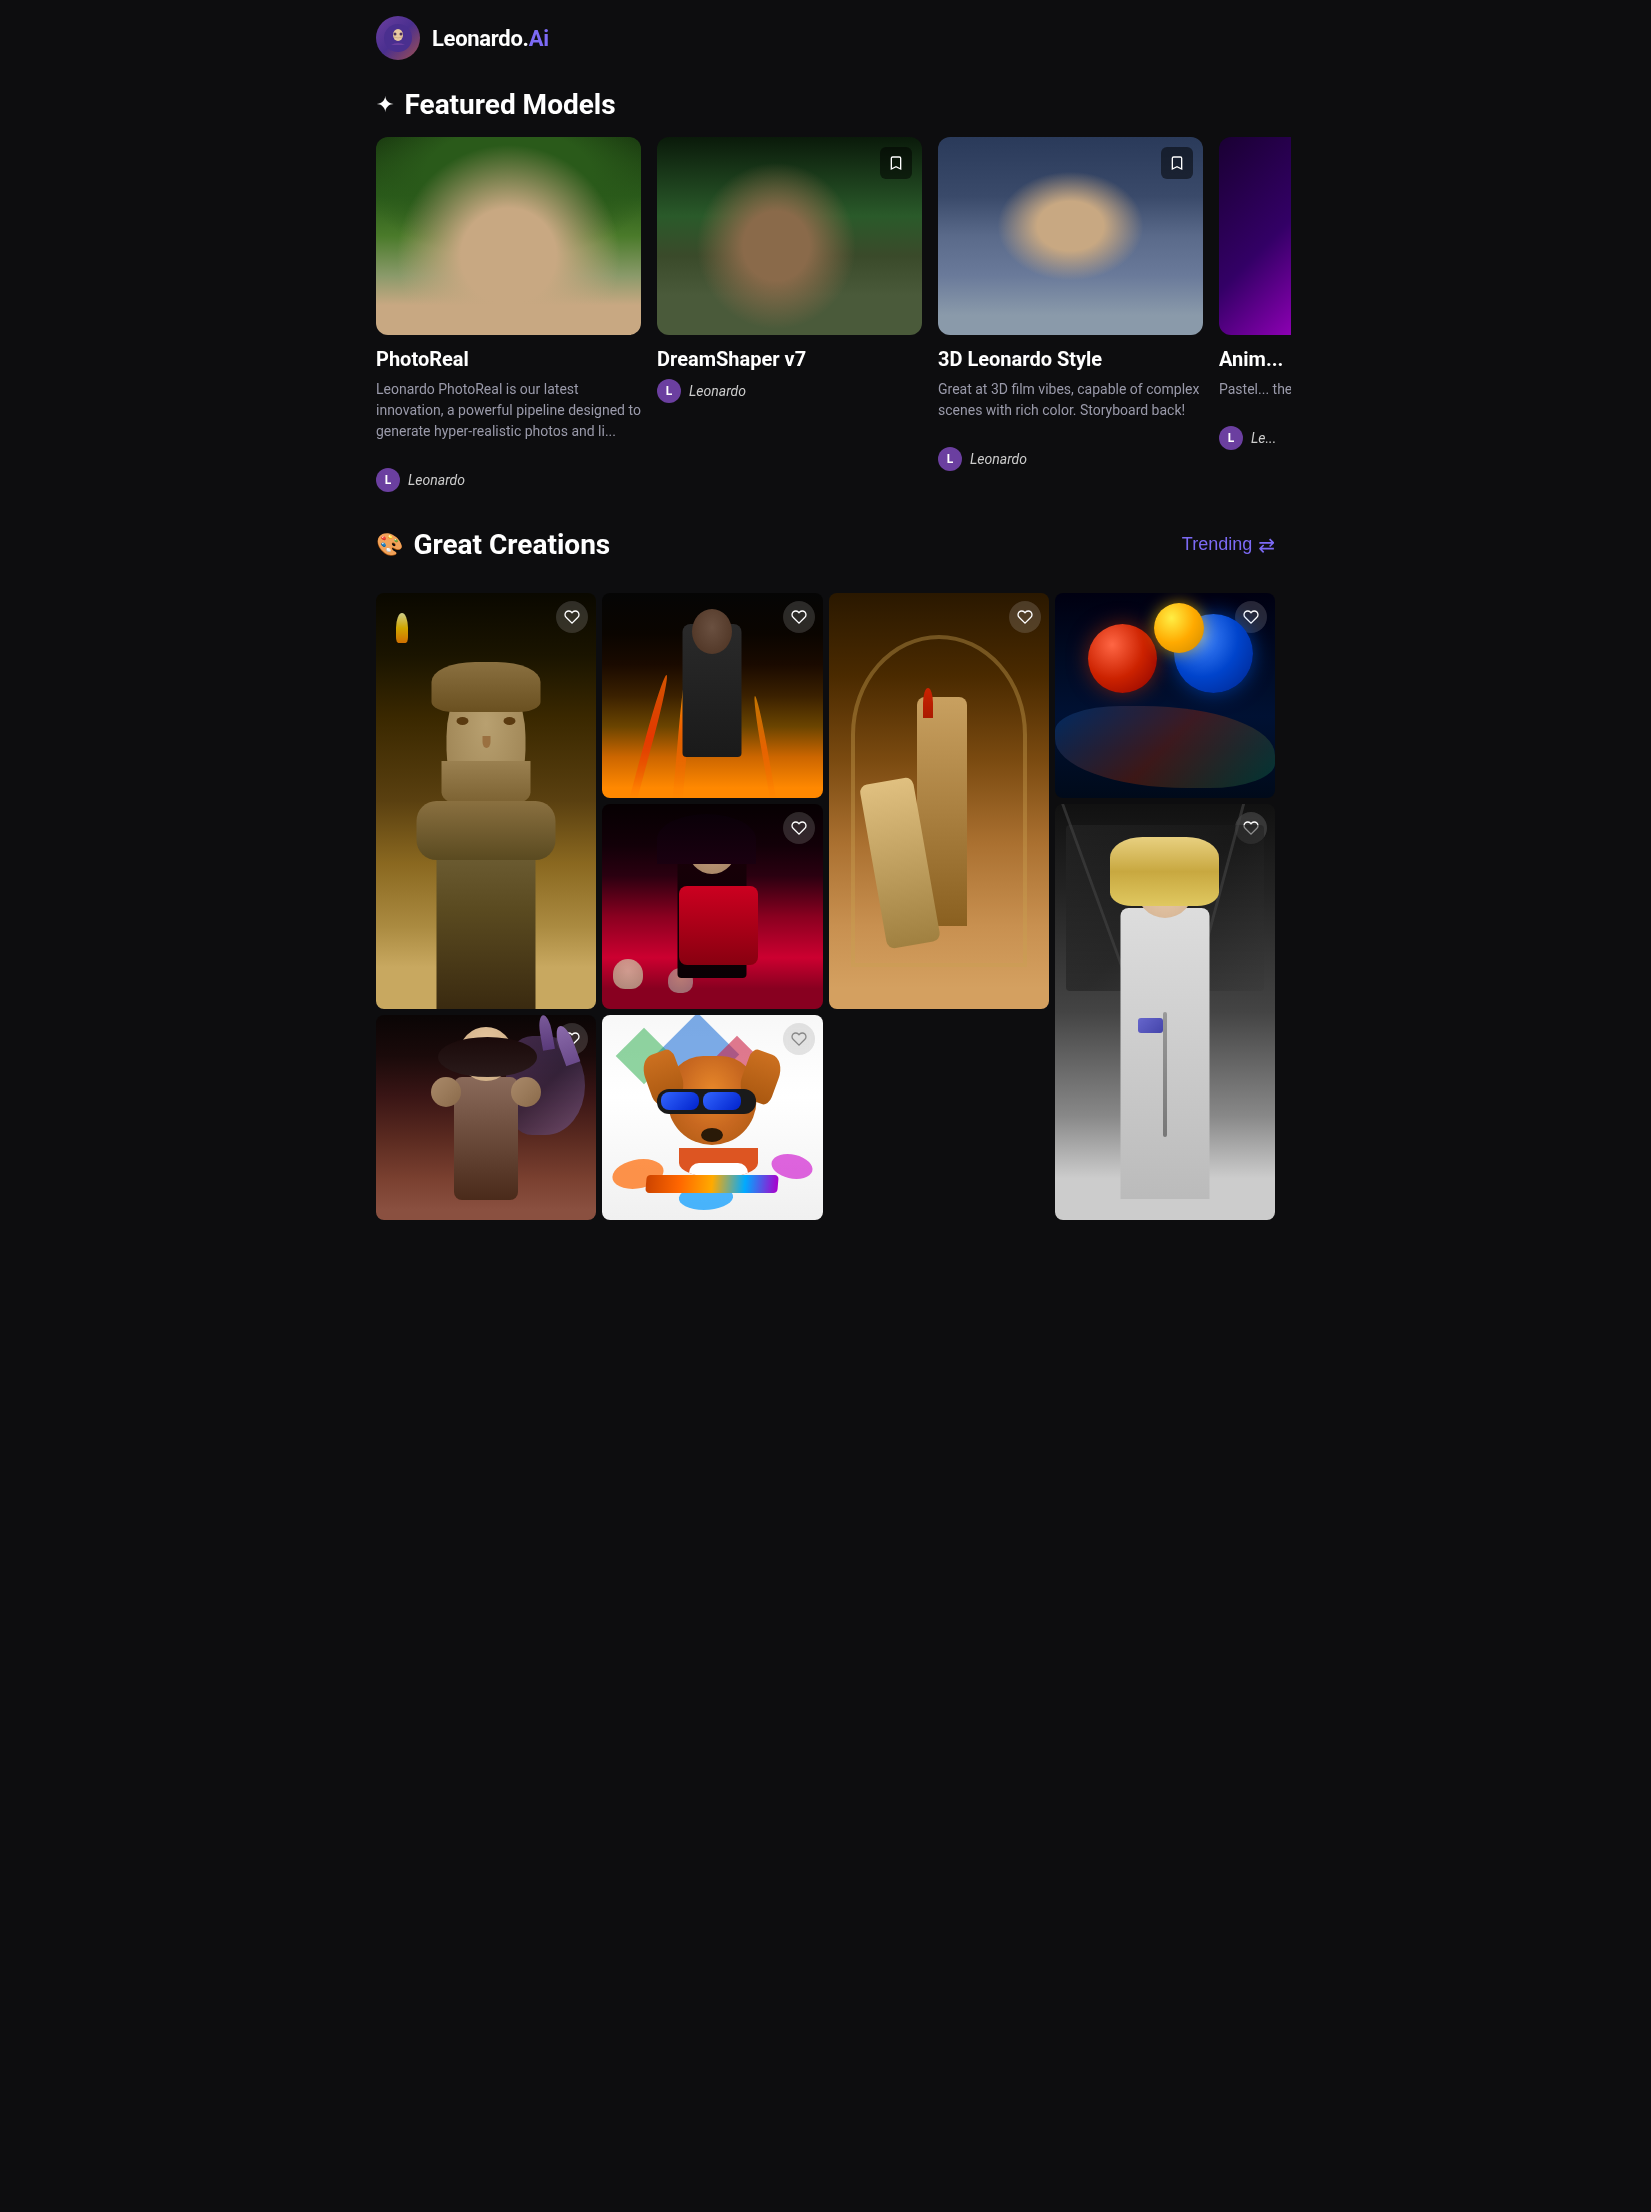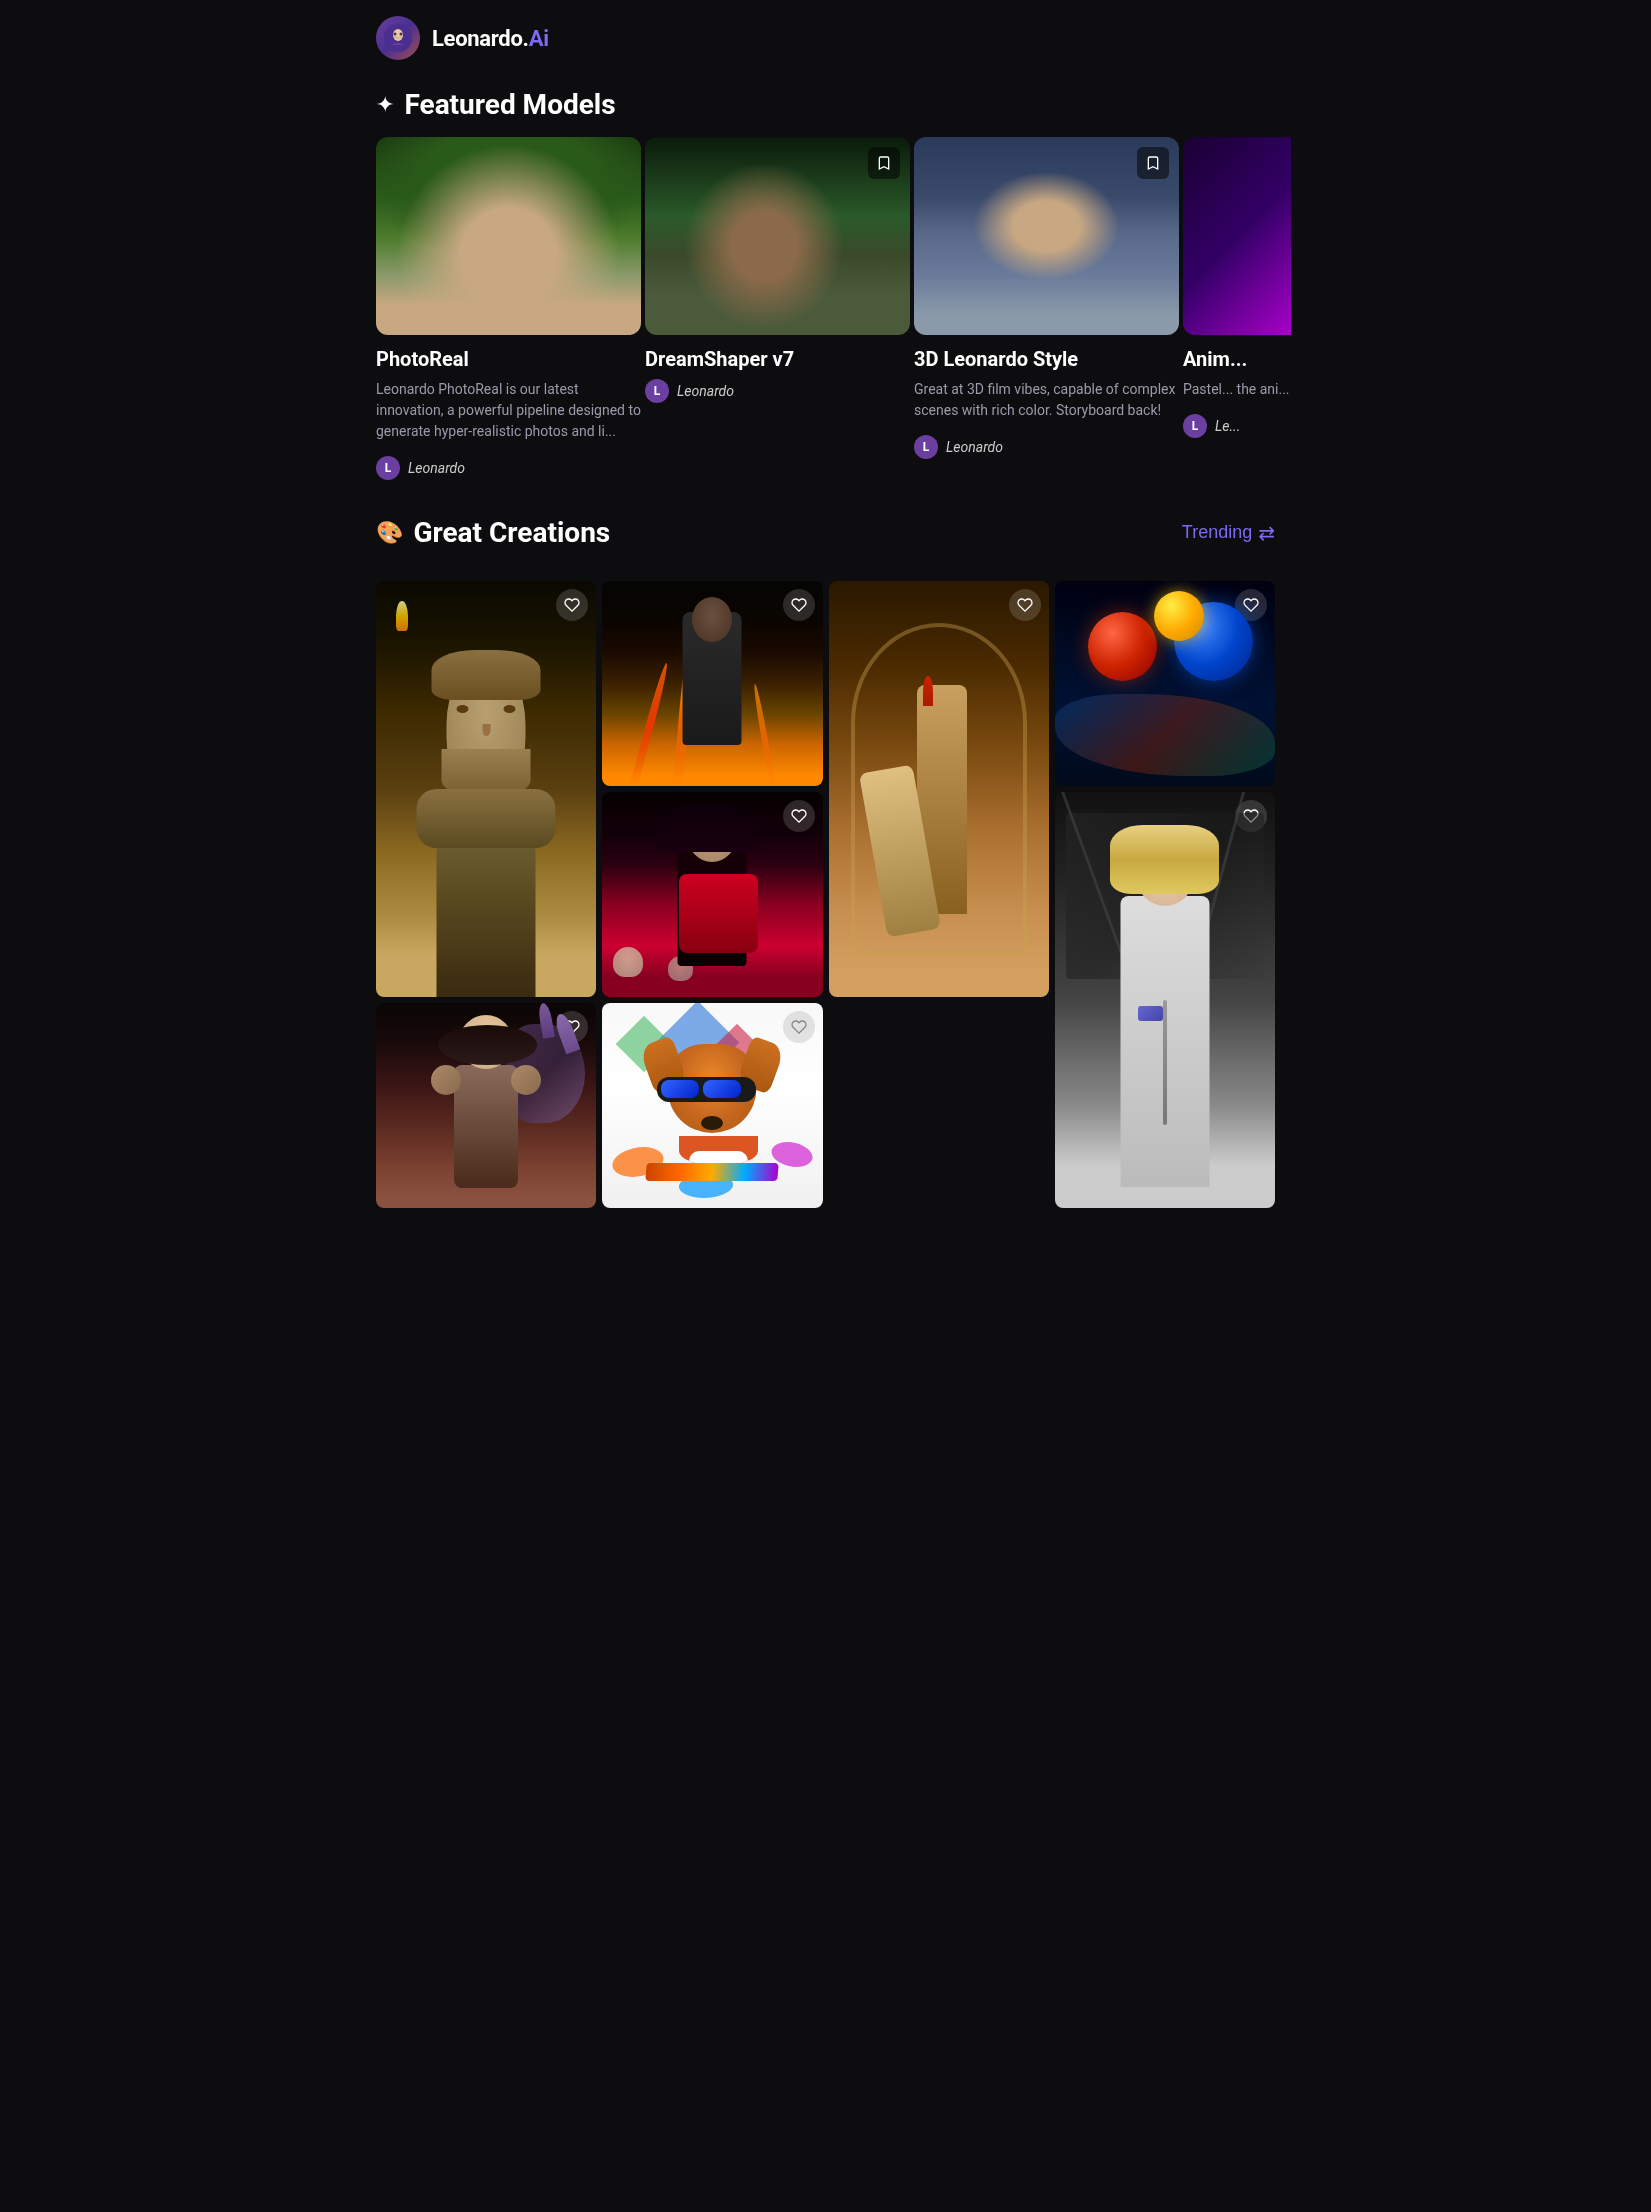--- a/index.html
+++ b/index.html
@@ -81,21 +81,21 @@
 
     
     .featured-scroll-container {
       overflow-x: auto;
       padding: 0 16px 24px;
       scrollbar-width: none;
     }
     .featured-scroll-container::-webkit-scrollbar { display: none; }
     .featured-row {
       display: flex;
-      gap: 4px;
+      gap: 16px;
       width: max-content;
     }
     .model-card {
       width: 265px;
       flex-shrink: 0;
       cursor: pointer;
     }
     .model-image-wrap {
       position: relative;
       width: 265px;
@@ -136,21 +136,21 @@
     .model-name {
       font-size: 20px;
       font-weight: 700;
       margin-bottom: 8px;
       color: #ffffff;
     }
     .model-desc {
       font-size: 14px;
       color: #9a9aaa;
       line-height: 1.5;
-      margin-bottom: 14px;
+      margin-bottom: 26px;
       display: -webkit-box;
       -webkit-line-clamp: 3;
       -webkit-box-orient: vertical;
       overflow: hidden;
     }
     .model-author {
       display: flex;
       align-items: center;
       gap: 8px;
     }

